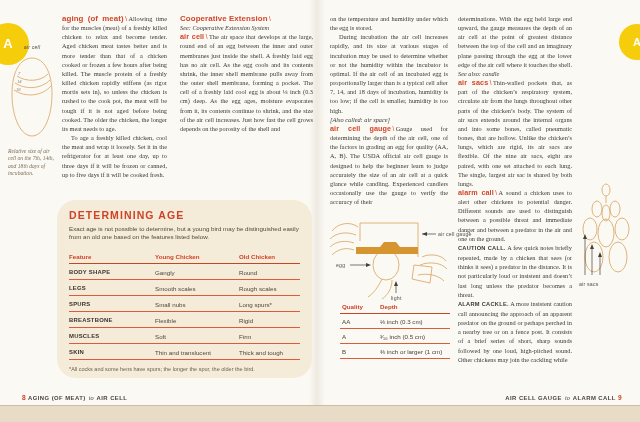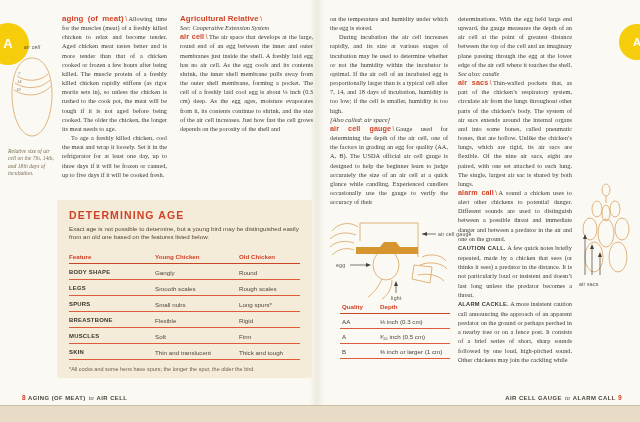--- a/index.html
+++ b/index.html
@@ -33,21 +33,21 @@
   .caption{position:absolute;font-style:italic;font-size:5.6px;line-height:7.4px;
            color:#7d6f58;}
   svg{position:absolute;overflow:visible;}
   .tanline{stroke:#dcab6e;stroke-width:0.9;fill:none;}
   .eggnum{font:italic 4.6px "Liberation Serif",serif;fill:#8a7a60;}
   .arrow{stroke:#44403a;stroke-width:0.7;}
   .arrowhead{fill:#44403a;stroke:none;}
   
   .agebox{position:absolute;left:57px;top:200px;width:255px;height:178px;
           background:#f5ebd9;box-sizing:border-box;padding:9px 12px;
-          font-family:"Liberation Sans",sans-serif;}
+          font-family:"Liberation Sans",sans-serif;border-radius:19px;}
   .agetitle{color:#cf4227;font-weight:700;font-size:10.5px;letter-spacing:1.1px;}
   .agesub{margin-top:4px;font-size:6.2px;line-height:8px;color:#53483c;width:230px;}
   .agrow{display:flex;align-items:flex-start;padding:4.5px 0 3.5px;
          border-bottom:1px solid #dd5b3b;font-size:6.2px;color:#51473c;}
   .aghead{margin-top:7px;border-bottom:1.3px solid #c74427;color:#cf4227;font-weight:700;}
   .agc1{width:86px;}
   .agc2{width:84px;}
   .agc3{flex:1;}
   .feat{font-weight:700;font-size:5.9px;letter-spacing:0.25px;color:#3a332b;}
   .agefoot{margin-top:6px;font-size:5.5px;color:#6b5d4c;}
@@ -90,21 +90,21 @@
     <text class="eggnum" x="8" y="39">18</text>
   </svg>
   <div class="caption" style="left:8px;top:148px;width:48px;">Relative size of air cell on the 7th, 14th, and 18th days of incubation.</div>
 
   <div class="textcol" style="left:62px;top:14px;width:105px;height:182px;">
     <p><span class="hw hw-lg">aging (of meat)</span><span class="sep">\</span><span>Allowing time for the muscles (meat) of a freshly killed chicken to relax and become tender. Aged chicken meat tastes better and is more tender than that of a chicken cooked or frozen a few hours after being killed. The muscle protein of a freshly killed chicken rapidly stiffens (as rigor mortis sets in), so unless the chicken is rushed to the cook pot, the meat will be tough if it is not aged before being cooked. The older the chicken, the longer its meat needs to age.</span></p>
     <p class="indent">To age a freshly killed chicken, cool the meat and wrap it loosely. Set it in the refrigerator for at least one day, up to three days if it will be frozen or canned, up to five days if it will be cooked fresh.</p>
   </div>
 
   <div class="textcol" style="left:180px;top:14px;width:133px;height:184px;">
-    <p><span class="hw hw-lg">Agricultural Relative</span><span class="sep">\</span></p>
+    <p><span class="hw hw-lg">Cooperative Extension</span><span class="sep">\</span></p>
     <p class="it">See: Cooperative Extension System</p>
     <p class="entry"><span class="hw">air cell</span><span class="sep">\</span><span>The air space that develops at the large, round end of an egg between the inner and outer membranes just inside the shell. A freshly laid egg has no air cell. As the egg cools and its contents shrink, the inner shell membrane pulls away from the outer shell membrane, forming a pocket. The cell of a freshly laid cool egg is about ⅛ inch (0.3 cm) deep. As the egg ages, moisture evaporates from it, its contents continue to shrink, and the size of the air cell increases. Just how fast the cell grows depends on the porosity of the shell and</span></p>
   </div>
 
   <div class="agebox">
     <div class="agetitle">DETERMINING AGE</div>
     <div class="agesub">Exact age is not possible to determine, but a young bird may be distinguished easily from an old one based on the features listed below.</div>
     <div class="agrow aghead">
       <span class="agc1">Feature</span>
       <span class="agc2">Young Chicken</span>

